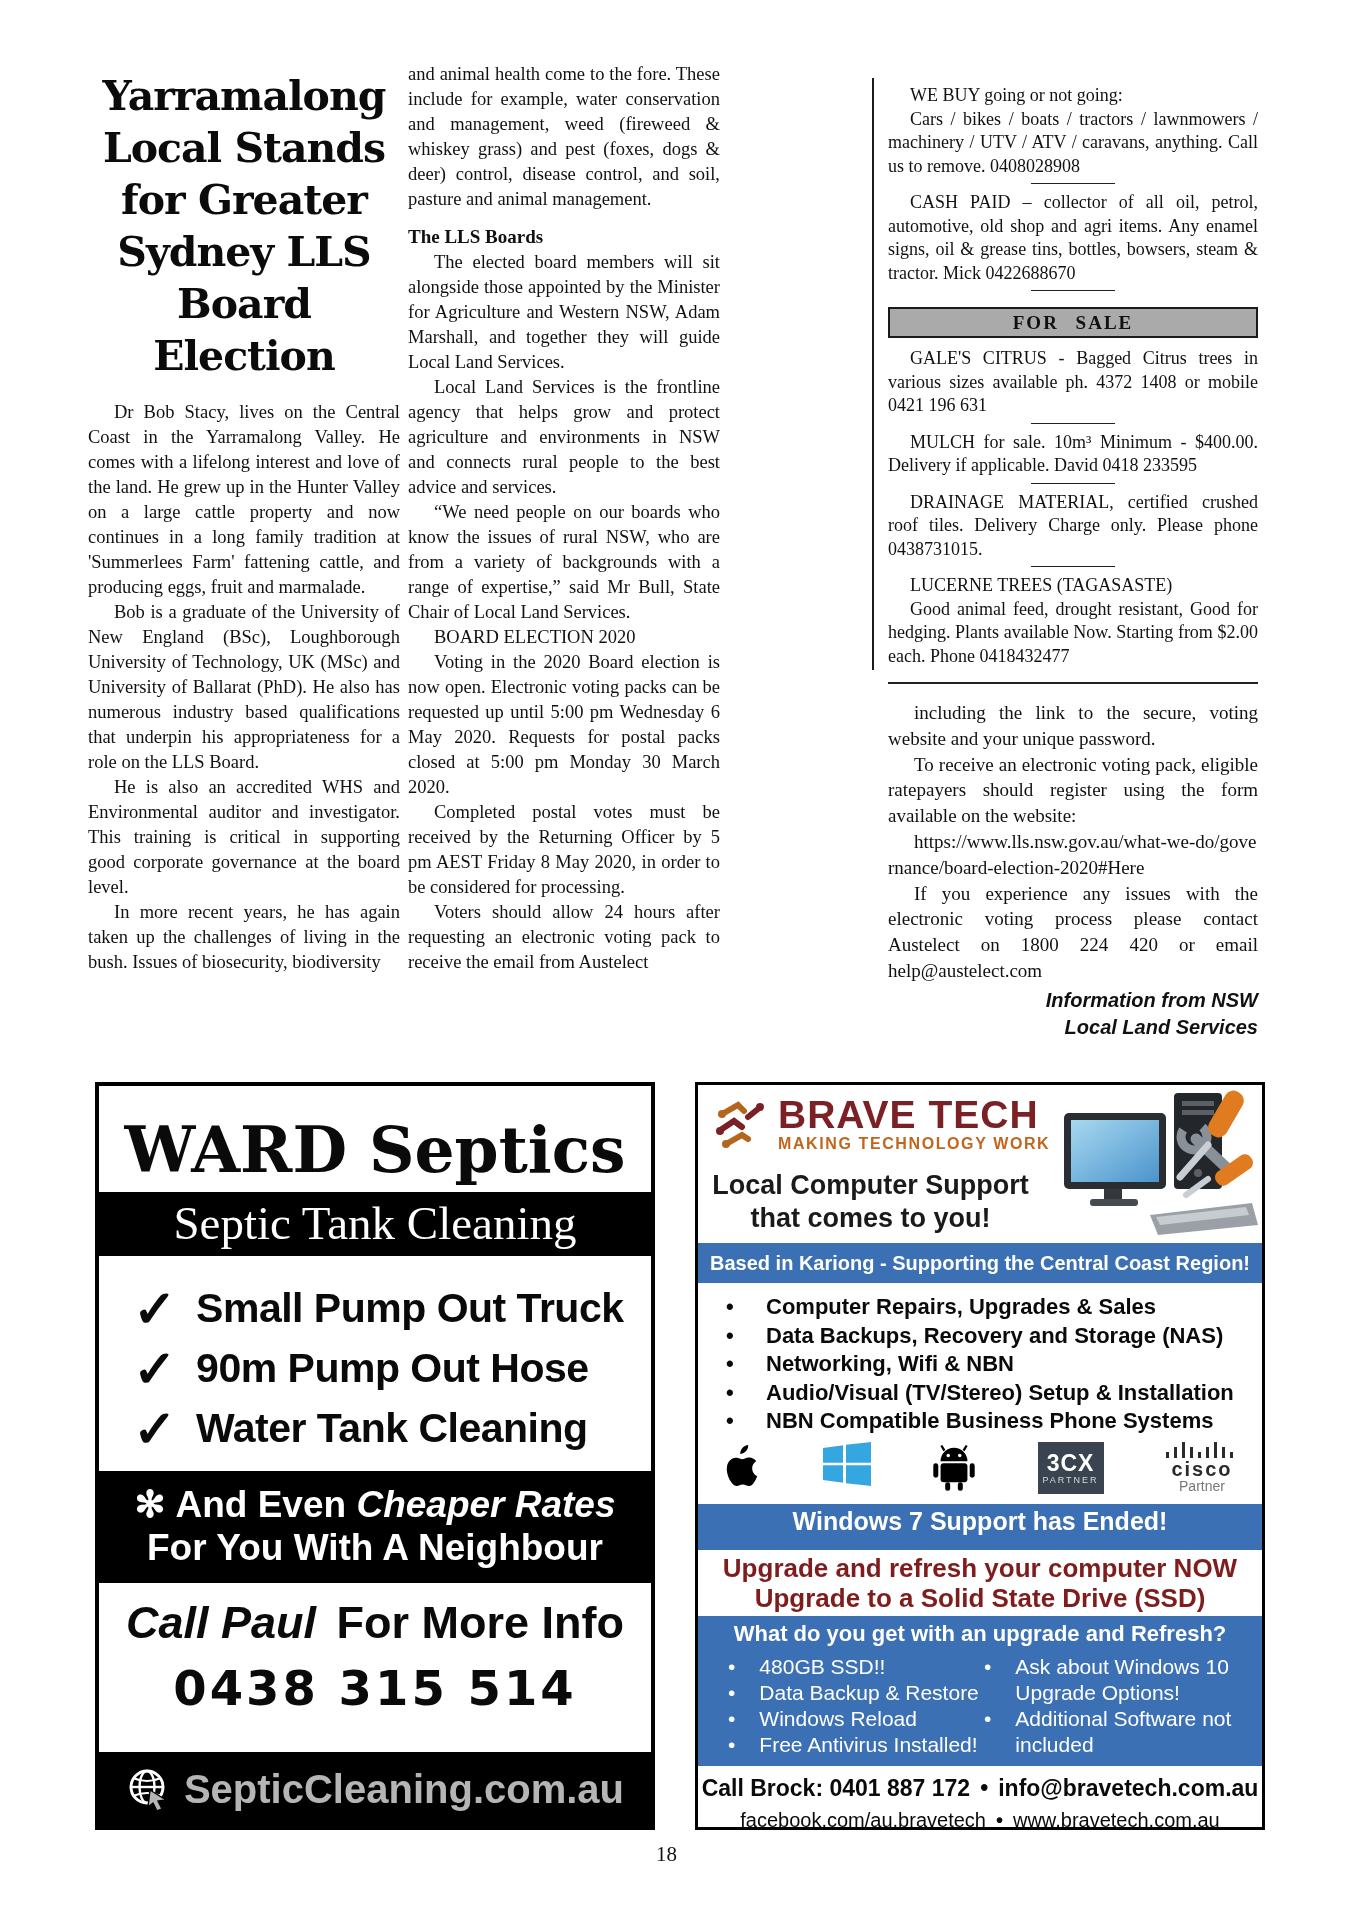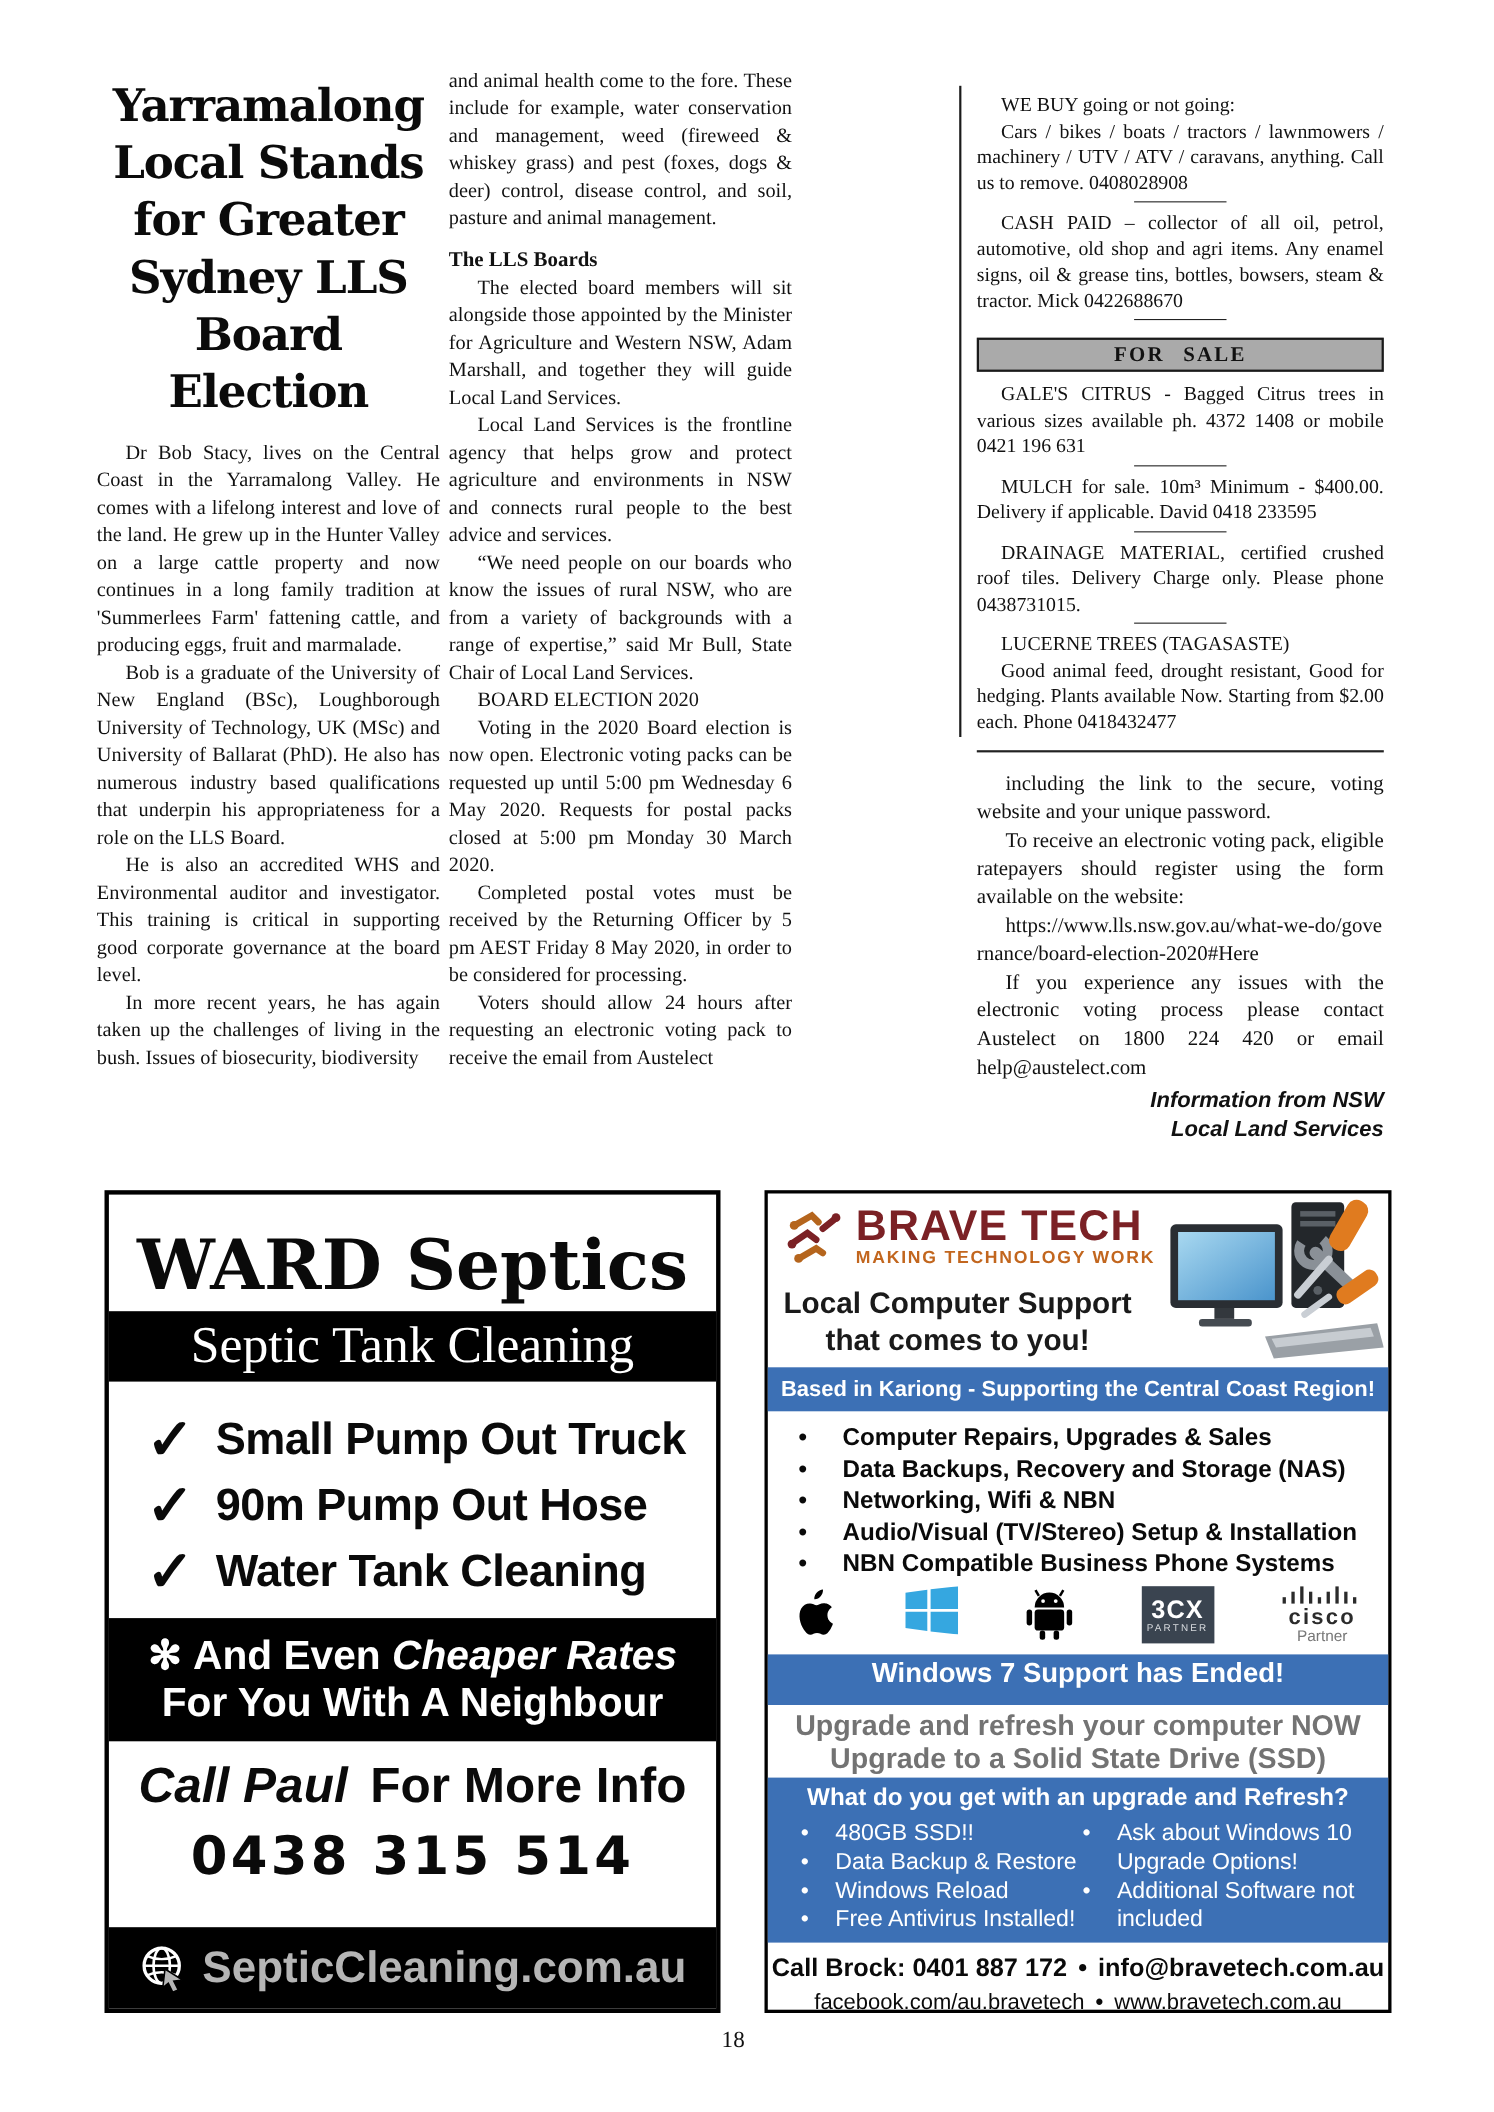--- a/index.html
+++ b/index.html
@@ -86,21 +86,21 @@
   .logos-row{display:flex;align-items:flex-start;justify-content:space-between;
     padding:2px 22px;height:60px;}
   .threecx{width:66px;height:52px;background:#3a4450;color:#fff;text-align:center;
     display:flex;flex-direction:column;justify-content:center;}
   .threecx .n{font-size:23px;font-weight:bold;letter-spacing:1px;line-height:24px;}
   .threecx .p{font-size:9px;letter-spacing:2px;color:#d6d9dd;}
   .cisco{text-align:center;line-height:14px;}
   .cisco-name{font-size:20px;font-weight:bold;letter-spacing:2px;color:#2b2b2b;line-height:18px;}
   .cisco-sub{font-size:14px;color:#777;line-height:16px;}
   .bbar.win7{font-size:25px;height:46px;line-height:34px;}
-  .upgrade{text-align:center;font-size:26px;font-weight:bold;color:#737373;
+  .upgrade{text-align:center;font-size:26px;font-weight:bold;color:#7f1d1d;
     line-height:30px;padding:3px 0 3px;}
   .blue-section{background:#3c70b5;color:#fff;padding:3px 0 8px;}
   .bq{text-align:center;font-weight:bold;font-size:22px;line-height:30px;}
   .two-col{display:flex;padding:5px 8px 0 30px;}
   .bcol{flex:1;}
   .bcol.right{flex:0 0 270px;}
   .bitem{display:flex;gap:24px;font-size:21px;line-height:26px;}
   .brave-footer{text-align:center;padding-top:9px;}
   .contact-line{font-size:23px;font-weight:bold;}
   .web-line{font-size:20px;margin-top:7px;}

